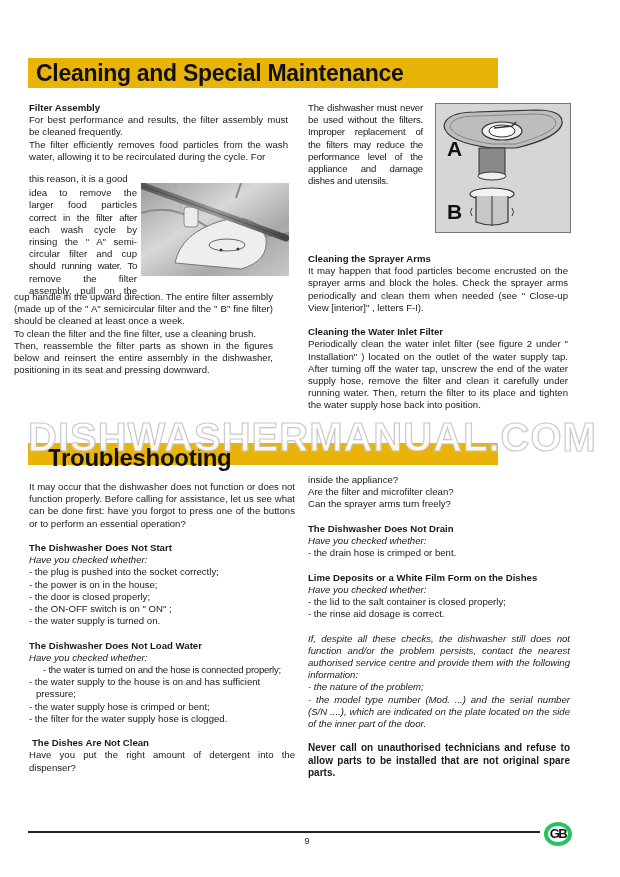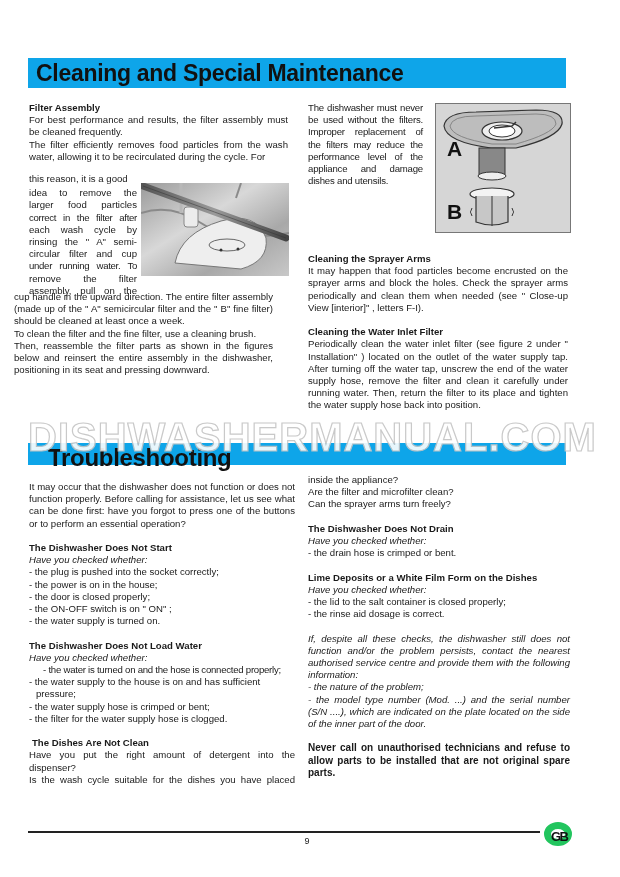--- a/index.html
+++ b/index.html
@@ -1,20 +1,20 @@
 <!DOCTYPE html>
 <html><head>
   <meta charset="utf-8">
   <style>
     * { margin: 0; padding: 0; box-sizing: border-box; }
     html, body { width: 620px; height: 877px; background: #ffffff; overflow: hidden; }
     body { position: relative; font-family: "Liberation Sans", sans-serif; color: #111; }
 
     .section-bar {
-      position: absolute; left: 28px; width: 538px; background: #0ea5e9;
+      position: absolute; left: 28px; width: 470px; background: #eab308;
     }
     .section-bar h1 {
       font-family: "Liberation Sans", sans-serif; font-weight: bold;
       color: #111; letter-spacing: -0.3px;
     }
     #bar1 { top: 58px; height: 30px; }
     #bar1 h1 { font-size: 23px; line-height: 30px; padding-left: 8px; }
     #bar2 { top: 443px; height: 22px; }
     #bar2 h1 { font-size: 24px; line-height: 6px; padding-left: 20px; position: relative; top: 12px; }
 
@@ -53,21 +53,21 @@
     }
     #footer-rule {
       position: absolute; left: 28px; top: 831px; width: 512px; height: 1.5px; background: #222;
     }
     #page-num {
       position: absolute; left: 297px; top: 836px; width: 20px; text-align: center;
       font-size: 9px; color: #222;
     }
     #gb-badge {
       position: absolute; left: 544px; top: 822px; width: 28px; height: 24px;
-      border: 7px solid #22c55e; border-radius: 50%;
+      border: 4px solid #22c55e; border-radius: 50%;
       font-weight: bold; font-size: 13px; line-height: 16px; text-align: center;
       letter-spacing: -1.5px; color: #111;
     }
   </style>
 </head>
 <body>
 
 <div class="section-bar" id="bar1">
   <h1>Cleaning and Special Maintenance</h1>
 </div>
@@ -78,21 +78,21 @@
   <p class="j">The filter efficiently removes food particles from the wash water, allowing it to be recirculated during the cycle.  For</p>
 </div>
 <div class="txt" id="c1-wrap">
   <p style="position:relative;top:-2px;">this reason, it is a good</p>
   <p class="j" style="text-align-last:justify;">idea to remove the</p>
   <p class="j" style="text-align-last:justify;">larger food particles</p>
   <p class="j" style="text-align-last:justify;letter-spacing:-0.3px;">correct in the filter after</p>
   <p class="j" style="text-align-last:justify;">each wash cycle by</p>
   <p class="j" style="text-align-last:justify;">rinsing the " A"  semi-</p>
   <p class="j" style="text-align-last:justify;">circular filter and cup</p>
-  <p class="j" style="text-align-last:justify;letter-spacing:-0.3px;">under running water. To</p>
+  <p class="j" style="text-align-last:justify;letter-spacing:-0.3px;">should running water. To</p>
   <p class="j" style="text-align-last:justify;">remove the filter</p>
   <p class="j" style="text-align-last:justify;">assembly, pull on the</p>
 </div>
 
 <div id="photo">
   <svg width="148" height="93" viewBox="0 0 148 93">
     <defs>
       <linearGradient id="metal" x1="0" y1="0" x2="1" y2="1">
         <stop offset="0" stop-color="#9a9a9a"></stop>
         <stop offset="0.4" stop-color="#d8d8d8"></stop>
@@ -176,21 +176,20 @@
   <div class="gap"></div>
   <p class="b">The Dishwasher Does Not Load Water</p>
   <p class="i">Have you checked whether:</p>
   <p class="dash" style="letter-spacing:-0.25px;text-align:center;">- the water is turned on and the hose is connected properly;</p>
   <p class="dash" style="padding-right:30px;">- the water supply to the house is on and has sufficient pressure;</p>
   <p class="dash">- the water supply hose is crimped or bent;</p>
   <p class="dash">- the filter for the water supply hose is clogged.</p>
   <div class="gap"></div>
   <p class="b" style="padding-left:3px;">The Dishes Are Not Clean</p>
   <p class="j">Have you put the right amount of detergent into the dispenser?</p>
-  <p class="j" style="text-align-last:justify;">Is the wash cycle suitable for the dishes you have placed</p>
 </div>
 
 <div class="txt" id="t2">
   <p>inside the appliance?</p>
   <p>Are the filter and microfilter clean?</p>
   <p>Can the sprayer arms turn freely?</p>
   <div class="gap"></div>
   <p class="b">The Dishwasher Does Not Drain</p>
   <p class="i">Have you checked whether:</p>
   <p class="dash">- the drain hose is crimped or bent.</p>

